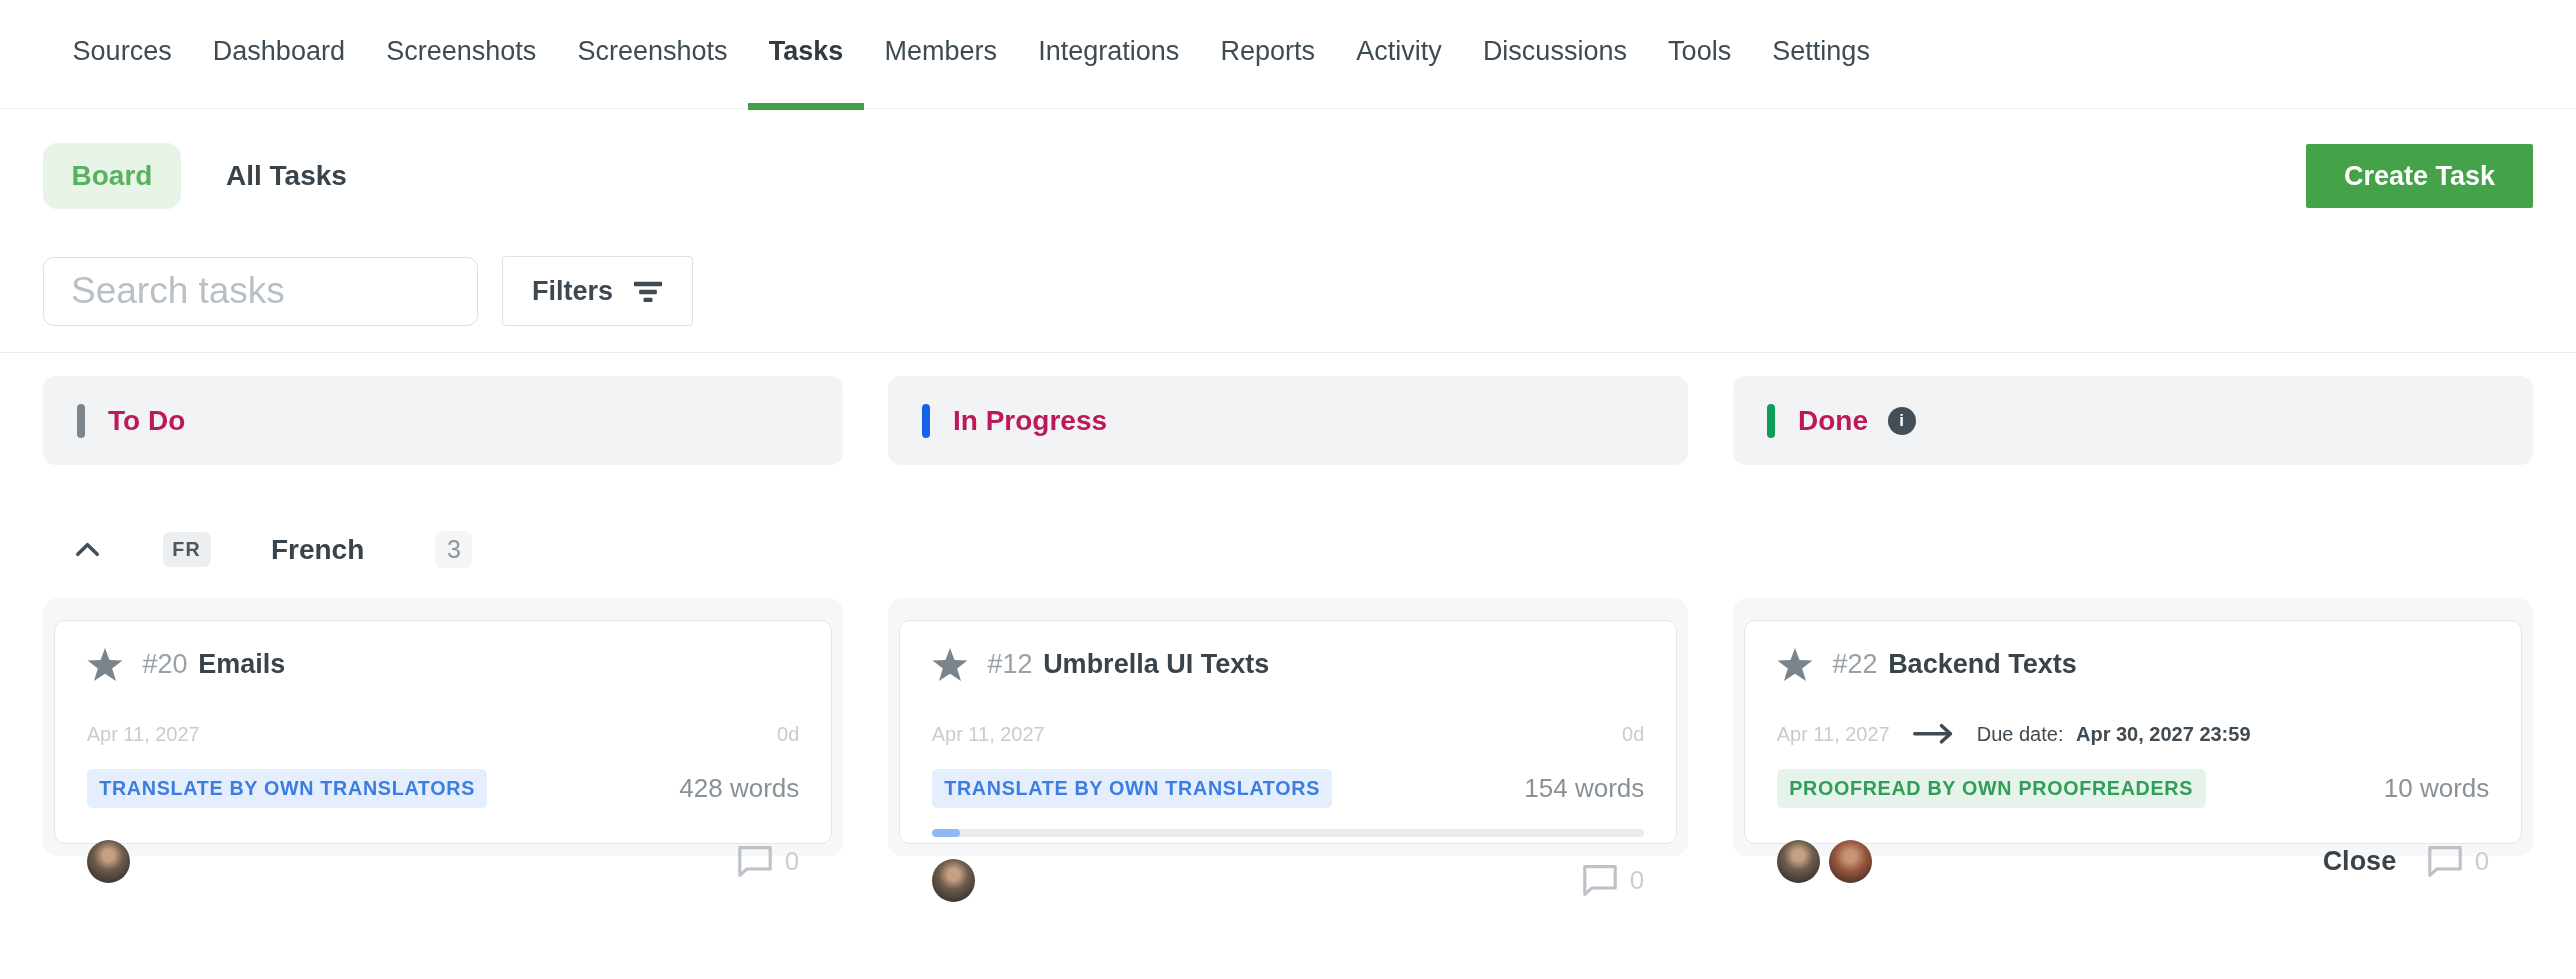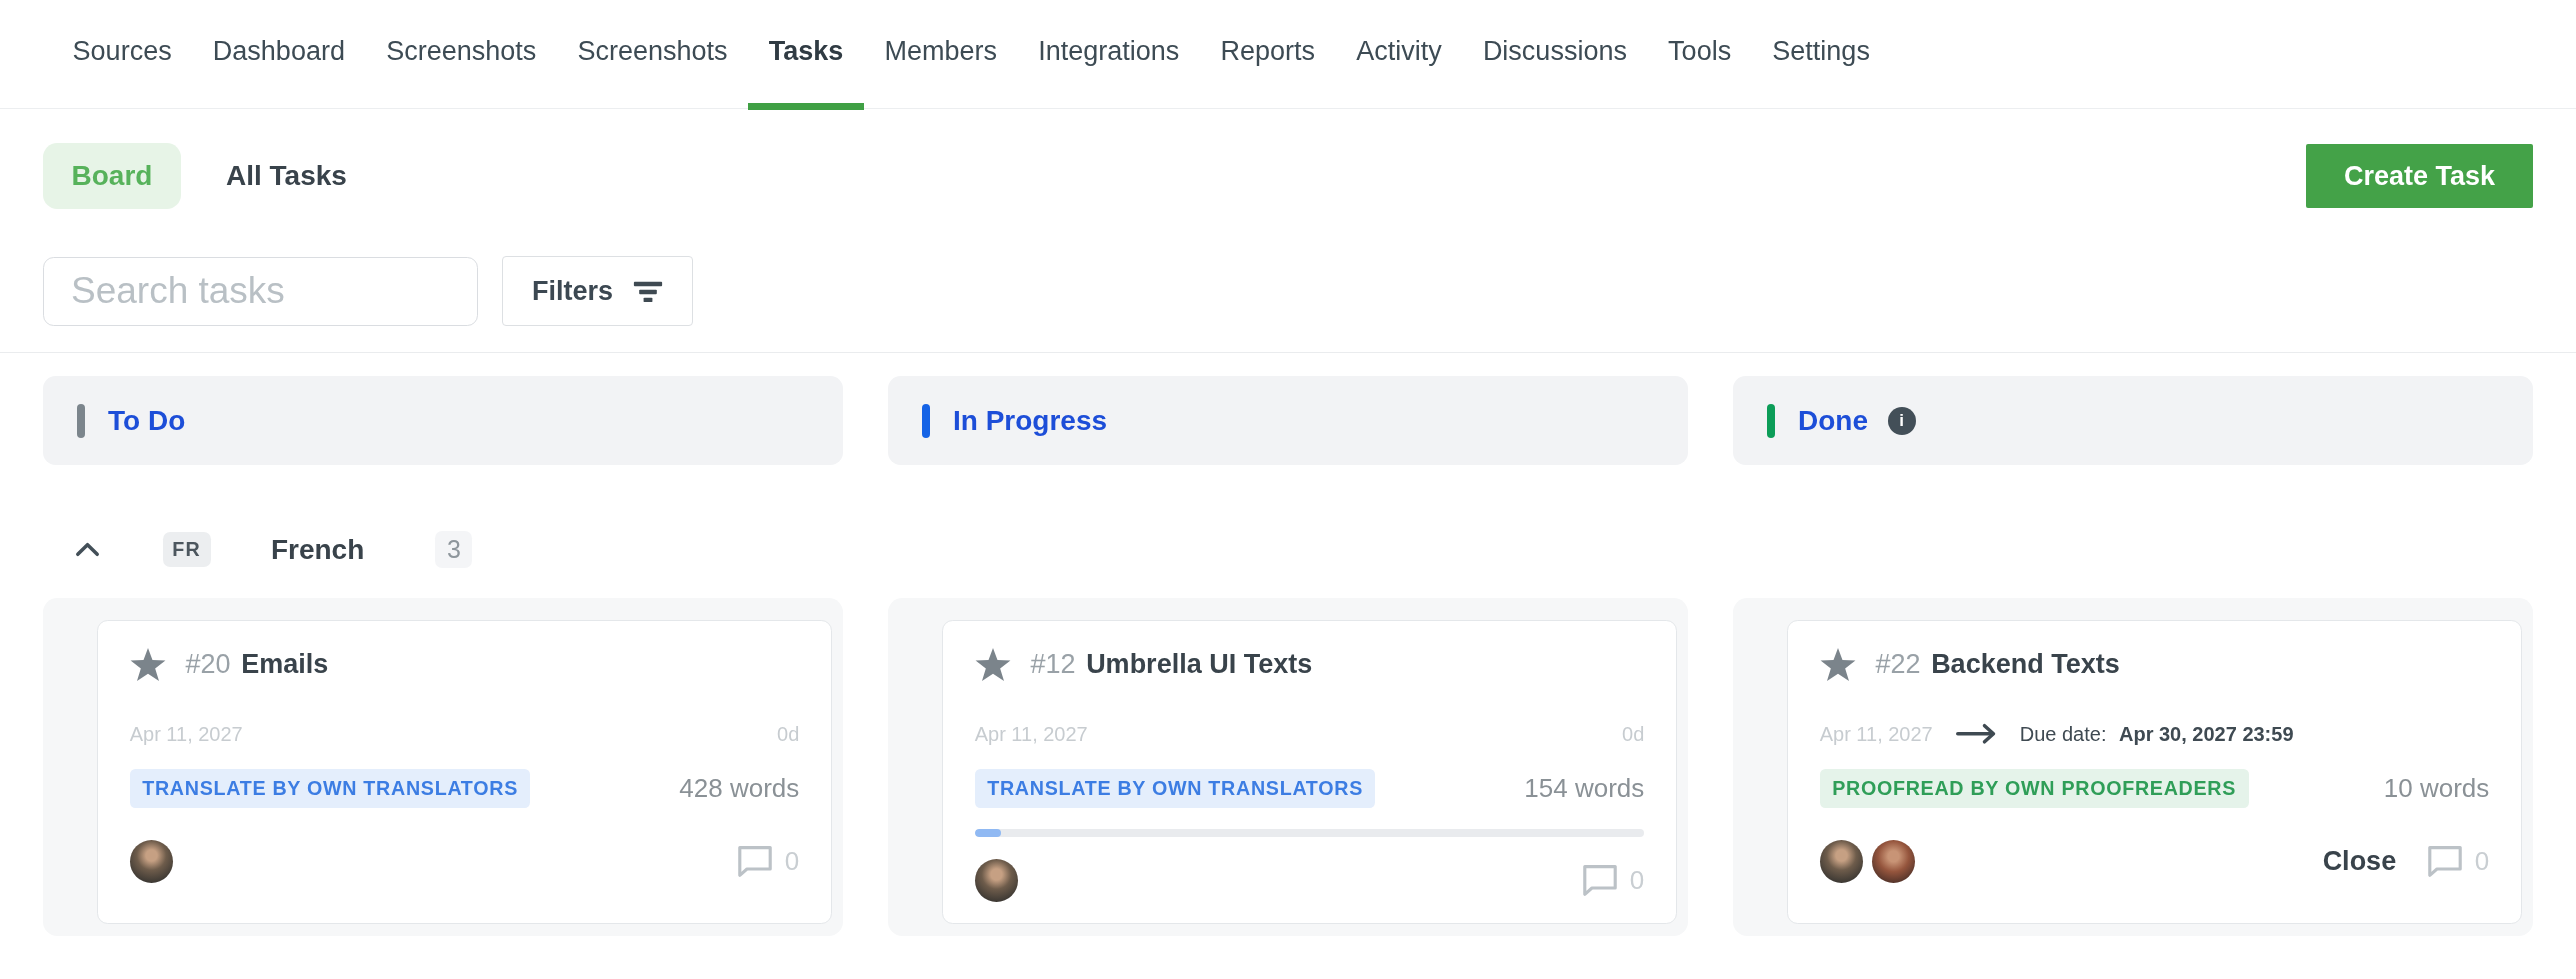--- a/index.html
+++ b/index.html
@@ -34,39 +34,39 @@
     font-size:27px; font-weight:600; color:#3c4852; font-family:inherit; cursor:pointer; }
 
   .divider { margin-top:26px; border-top:1.8px solid #eaecee; }
 
   
   .board { padding:0 43px; }
   .col-grid { display:grid; grid-template-columns:repeat(3,1fr); gap:45px; }
   .col-header { margin-top:23px; height:89px; background:#f2f3f5; border-radius:12.5px;
     display:flex; align-items:center; padding:0 34px; }
   .col-bar { width:8px; height:34px; border-radius:4.5px; }
-  .col-label { margin-left:23px; font-size:28px; font-weight:600; color:#1d4ed8; }
+  .col-label { margin-left:23px; font-size:28px; font-weight:600; color:#be185d; }
   .info-icon { margin-left:19.7px; width:28px; height:28px; border-radius:50%; background:#434f58;
     color:#fff; font-size:17px; font-weight:700; display:flex; align-items:center;
     justify-content:center; cursor:pointer; }
 
   
   .group-row { display:flex; align-items:center; margin-top:63px; padding-left:32px; height:43px;gap:41px; }
   .chevron-btn { background:none; border:none; cursor:pointer; display:flex; align-items:center; }
   .lang-badge { margin-left:21.5px; background:#eceef0; border-radius:7.2px; padding:6.3px 9.8px;
     font-size:19.7px; font-weight:700; letter-spacing:1.3px; color:#4c565e; }
   .lang-name { margin-left:19px; font-size:28px; font-weight:700; color:#39434b; }
   .lang-count { margin-left:30px; background:#f4f5f7; border-radius:7.2px; padding:3.6px 11.6px;
     font-size:25px; color:#8e969c; }
 
   
   .zone-grid { margin-top:27px; }
   .card-zone { background:#f6f7f8; border-radius:14.3px; padding:21.5px 10.7px 12.5px; }
   .task-card { background:#fff; border:1.8px solid #e4e7ea; border-radius:10.7px;
-    height:304px; padding:27px 32px 8px; cursor:pointer;margin-left:43px; }
+    height:224px; padding:27px 32px 8px; cursor:pointer; }
   .card-title-row { display:flex; align-items:center; }
   .star-btn { background:none; border:none; cursor:pointer; display:flex; padding:0; }
   .task-id { margin-left:19.7px; font-size:27px; color:#99a1a7; }
   .task-title { margin-left:10.7px; font-size:27px; font-weight:700; color:#39434b; }
   .card-date-row { margin-top:41px; display:flex; align-items:center; font-size:20px; color:#c7ccd0; }
   .duration { margin-left:auto; }
   .due-arrow { margin:0 23px; display:flex; }
   .due-label { color:#3f4a52; }
   .due-value { margin-left:12.5px; color:#3f4a52; font-weight:600; }
   .card-badge-row { margin-top:23px; display:flex; align-items:center; }

